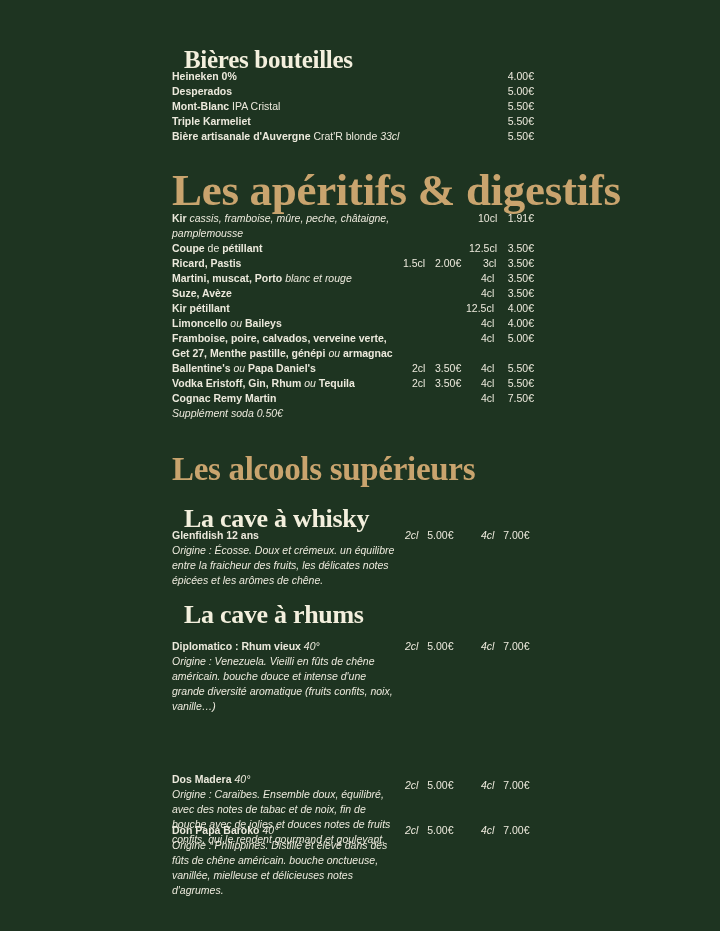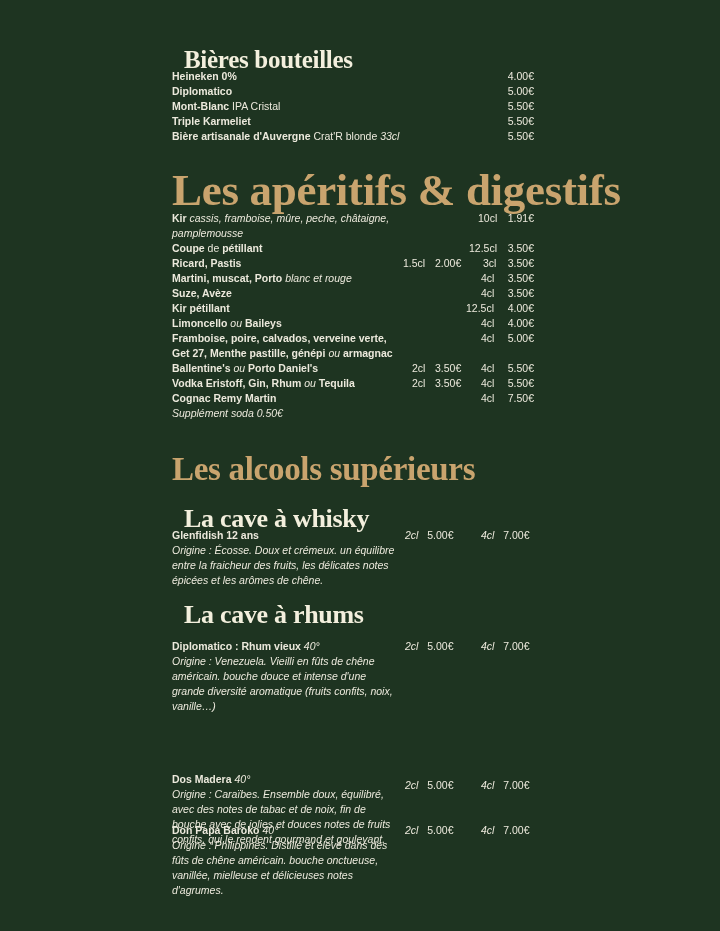--- a/index.html
+++ b/index.html
@@ -31,39 +31,39 @@
   .item .p2 { position: absolute; left: 309px; top: 0; }
 </style>
 </head>
 <body>
 
 <div class="page">
 
   <h2 class="h-white" style="position:absolute;top:34px;font-size:25px;">Bières bouteilles</h2>
   <div style="position:absolute;top:69px;width:370px;">
     <div class="row"><span class="name"><b>Heineken 0%</b></span><span class="price">4.00€</span></div>
-    <div class="row"><span class="name"><b>Diplomatico</b></span><span class="price">5.00€</span></div>
+    <div class="row"><span class="name"><b>Desperados</b></span><span class="price">5.00€</span></div>
     <div class="row"><span class="name"><b>Mont-Blanc</b><span> IPA Cristal</span></span><span class="price">5.50€</span></div>
     <div class="row"><span class="name"><b>Triple Karmeliet</b></span><span class="price">5.50€</span></div>
     <div class="row"><span class="name"><b>Bière artisanale d'Auvergne</b><span> Crat'R blonde </span><i>33cl</i></span><span class="price">5.50€</span></div>
   </div>
 
   <h2 class="h-gold" style="position:absolute;top:164px;font-size:45px;white-space:nowrap;">Les apéritifs &amp; digestifs</h2>
   <div style="position:absolute;top:211px;width:370px;">
     <div class="row"><span><b>Kir</b><i> cassis, framboise, mûre, peche, châtaigne,</i></span><span class="col ml" style="left:306px">10cl</span><span class="price">1.91€</span></div>
     <div class="row"><i>pamplemousse</i></div>
     <div class="row"><span><b>Coupe</b><span> de </span><b>pétillant</b></span><span class="col ml" style="left:297px">12.5cl</span><span class="price">3.50€</span></div>
     <div class="row"><b>Ricard, Pastis</b><span class="col ml" style="left:231px">1.5cl</span><span class="col" style="left:263px">2.00€</span><span class="col ml" style="left:311px">3cl</span><span class="price">3.50€</span></div>
     <div class="row"><b>Martini, muscat, Porto</b><i> blanc et rouge</i><span class="col ml" style="left:309px">4cl</span><span class="price">3.50€</span></div>
     <div class="row"><b>Suze, Avèze</b><span class="col ml" style="left:309px">4cl</span><span class="price">3.50€</span></div>
     <div class="row"><b>Kir pétillant</b><span class="col ml" style="left:294px">12.5cl</span><span class="price">4.00€</span></div>
     <div class="row"><b>Limoncello</b><i> ou </i><b>Baileys</b><span class="col ml" style="left:309px">4cl</span><span class="price">4.00€</span></div>
     <div class="row"><b>Framboise, poire, calvados, verveine verte,</b><span class="col ml" style="left:309px">4cl</span><span class="price">5.00€</span></div>
     <div class="row"><b>Get 27, Menthe pastille, génépi</b><i> ou </i><b>armagnac</b></div>
-    <div class="row"><b>Ballentine's</b><i> ou </i><b>Porto Daniel's</b><span class="col ml" style="left:240px">2cl</span><span class="col" style="left:263px">3.50€</span><span class="col ml" style="left:309px">4cl</span><span class="price">5.50€</span></div>
+    <div class="row"><b>Ballentine's</b><i> ou </i><b>Papa Daniel's</b><span class="col ml" style="left:240px">2cl</span><span class="col" style="left:263px">3.50€</span><span class="col ml" style="left:309px">4cl</span><span class="price">5.50€</span></div>
     <div class="row"><b>Vodka Eristoff, Gin, Rhum</b><i> ou </i><b>Tequila</b><span class="col ml" style="left:240px">2cl</span><span class="col" style="left:263px">3.50€</span><span class="col ml" style="left:309px">4cl</span><span class="price">5.50€</span></div>
     <div class="row"><b>Cognac Remy Martin</b><span class="col ml" style="left:309px">4cl</span><span class="price">7.50€</span></div>
     <div class="row" style=""><i>Supplément soda 0.50€</i></div>
   </div>
 
   <h2 class="h-gold" style="position:absolute;top:451px;font-size:33px;white-space:nowrap;">Les alcools supérieurs</h2>
   <h3 class="h-white" style="position:absolute;top:492px;font-size:26px;white-space:nowrap;">La cave à whisky</h3>
 
   <div class="item" style="position:absolute;top:528px;width:370px;">
     <div><b>Glenfidish 12 ans</b></div>

